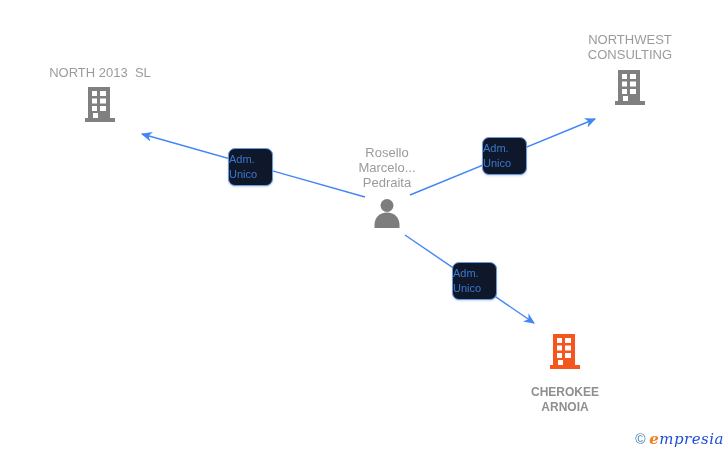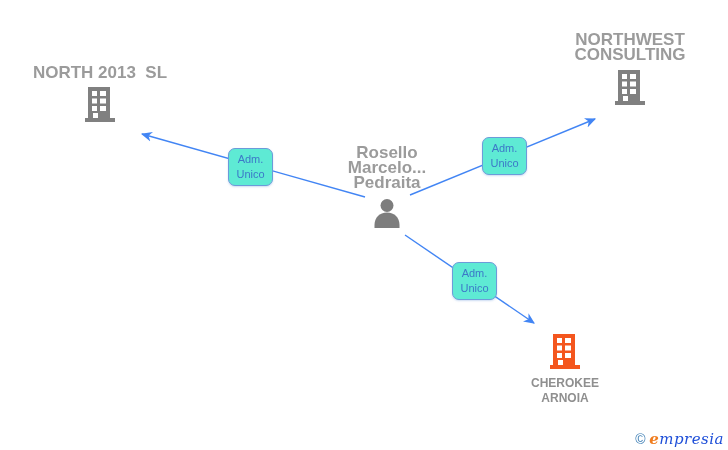--- a/index.html
+++ b/index.html
@@ -11,42 +11,42 @@
     width: 728px;
     height: 450px;
     background: #ffffff;
     overflow: hidden;
   }
 
   .edges { position: absolute; left: 0; top: 0; }
 
   .node { position: absolute; text-align: center; }
 
-  .node-label { color: #9b9b9b; font-size: 17px; line-height: 15px; font-weight: bold; }
+  .node-label { color: #9b9b9b; font-size: 13px; line-height: 15px; }
   .node-label .line { display: block; white-space: pre; }
 
   .node-label.bold { font-weight: bold; color: #8f8f8f; font-size: 12px; line-height: 15px; }
 
   .icon-wrap { display: inline-block; }
   .building-gray { color: #808080; }
   .building-orange { color: #f4561e; }
   .person-gray { color: #7d7d7d; }
 
   .gap-7 { margin-top: 7px; }
   .gap-8 { margin-top: 8px; }
-  .gap-3 { margin-top: 3px; }
+  .gap-3 { margin-top: 12px; }
 
   .adm-box {
     position: absolute;
     width: 45px;
-    background: #5eead4;
+    background: #0f172a;
     border: 1px solid #6c9bd9;
     border-radius: 7px;
     padding: 3px 0;
-    text-align: center;
+    text-align: left;
     color: #3c78c8;
     font-size: 11px;
     line-height: 15px;
     box-shadow: 0 1px 2px rgba(108,155,217,0.35);
   }
   .adm-box .line { display: block; }
 
   .logo {
     position: absolute;
     right: 4px;

